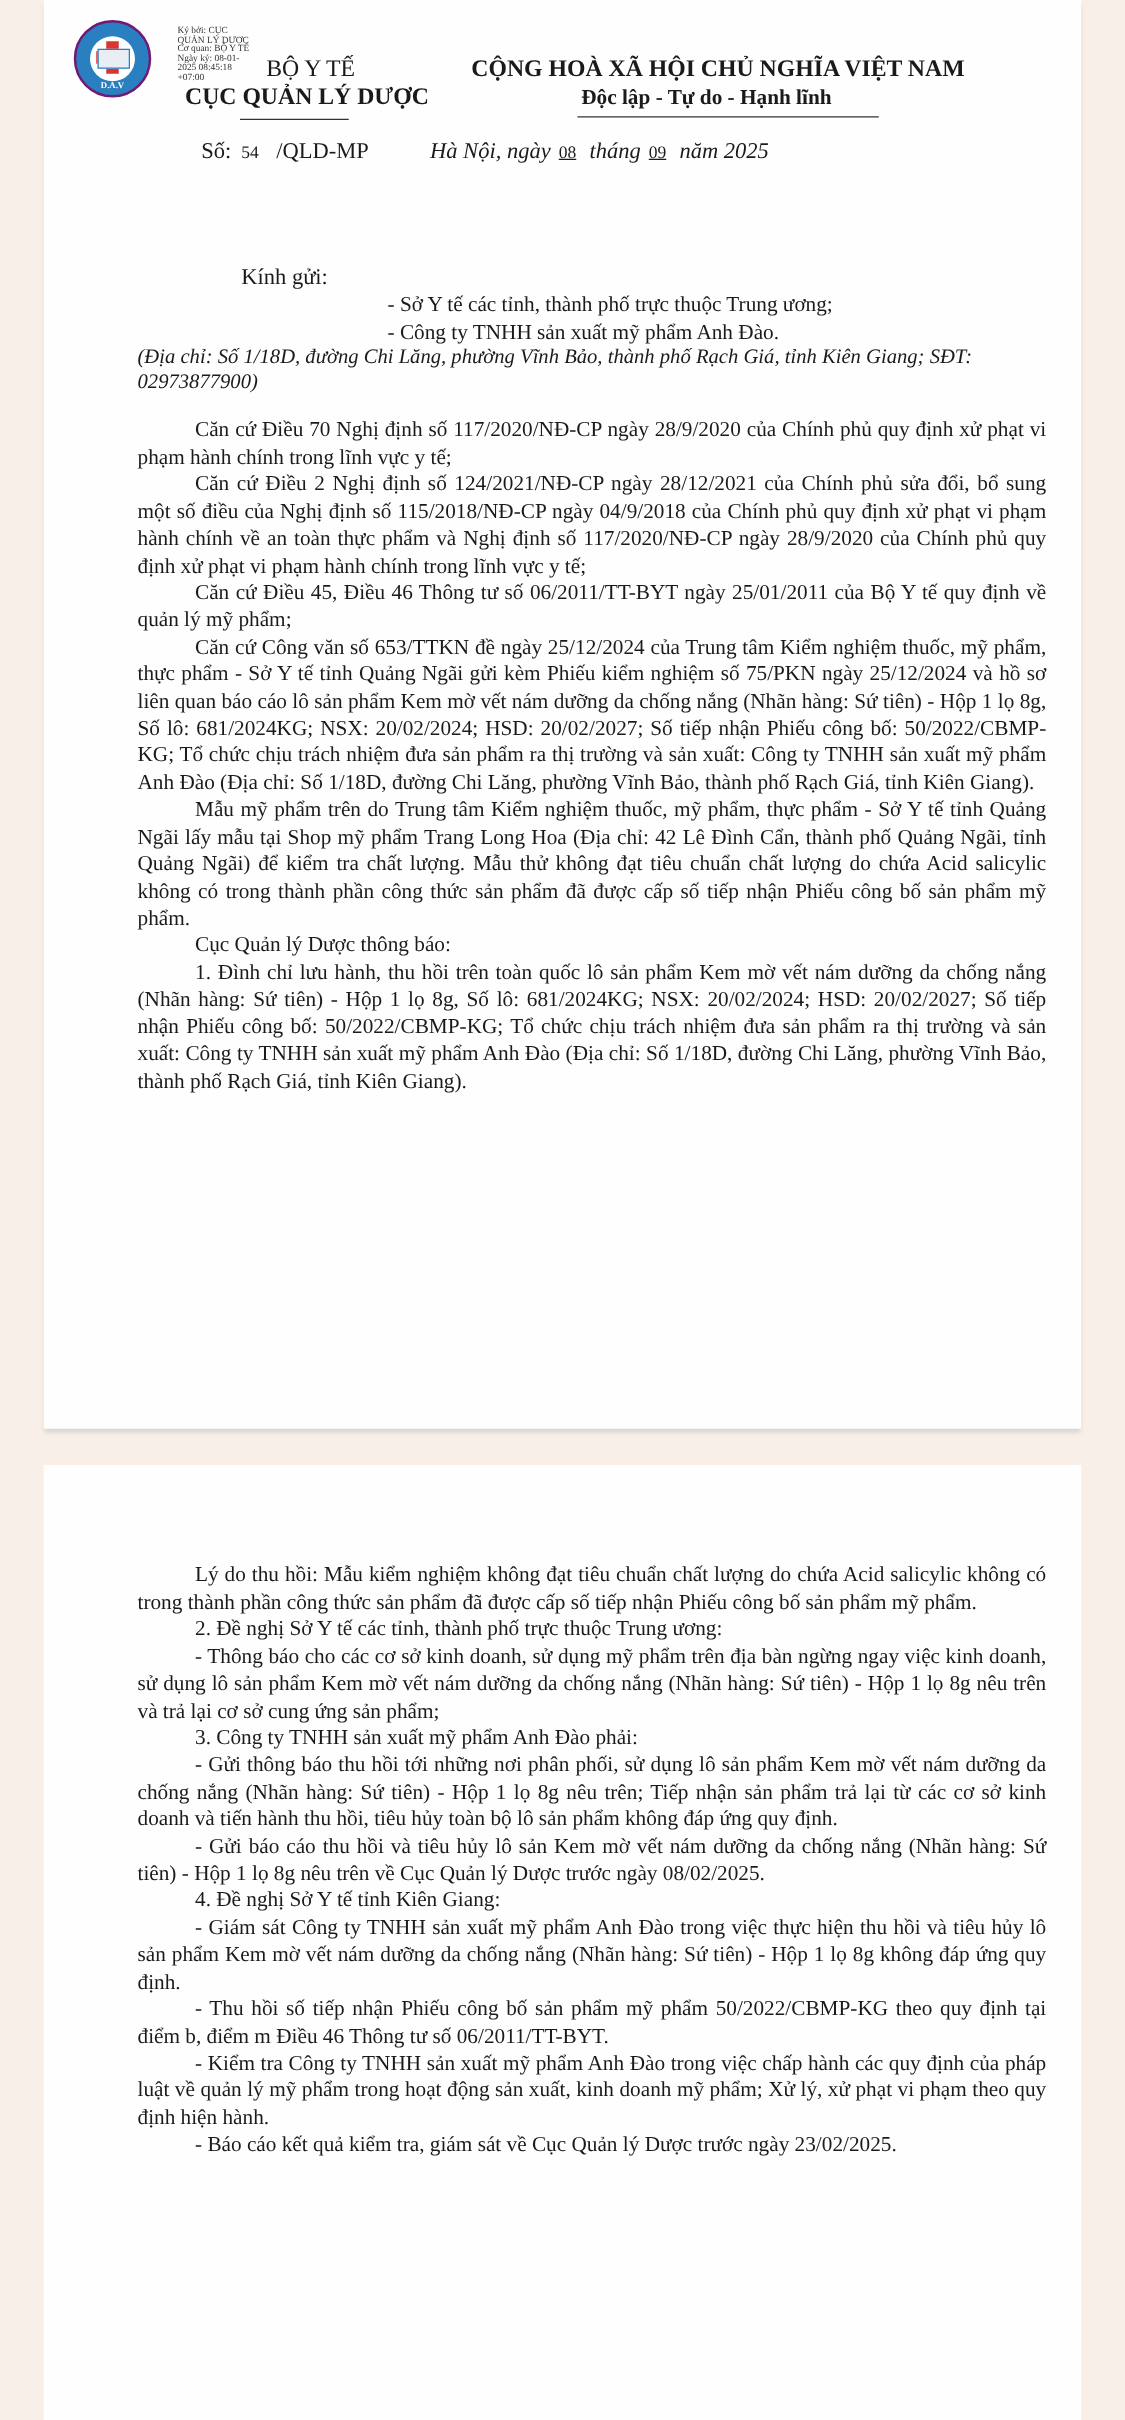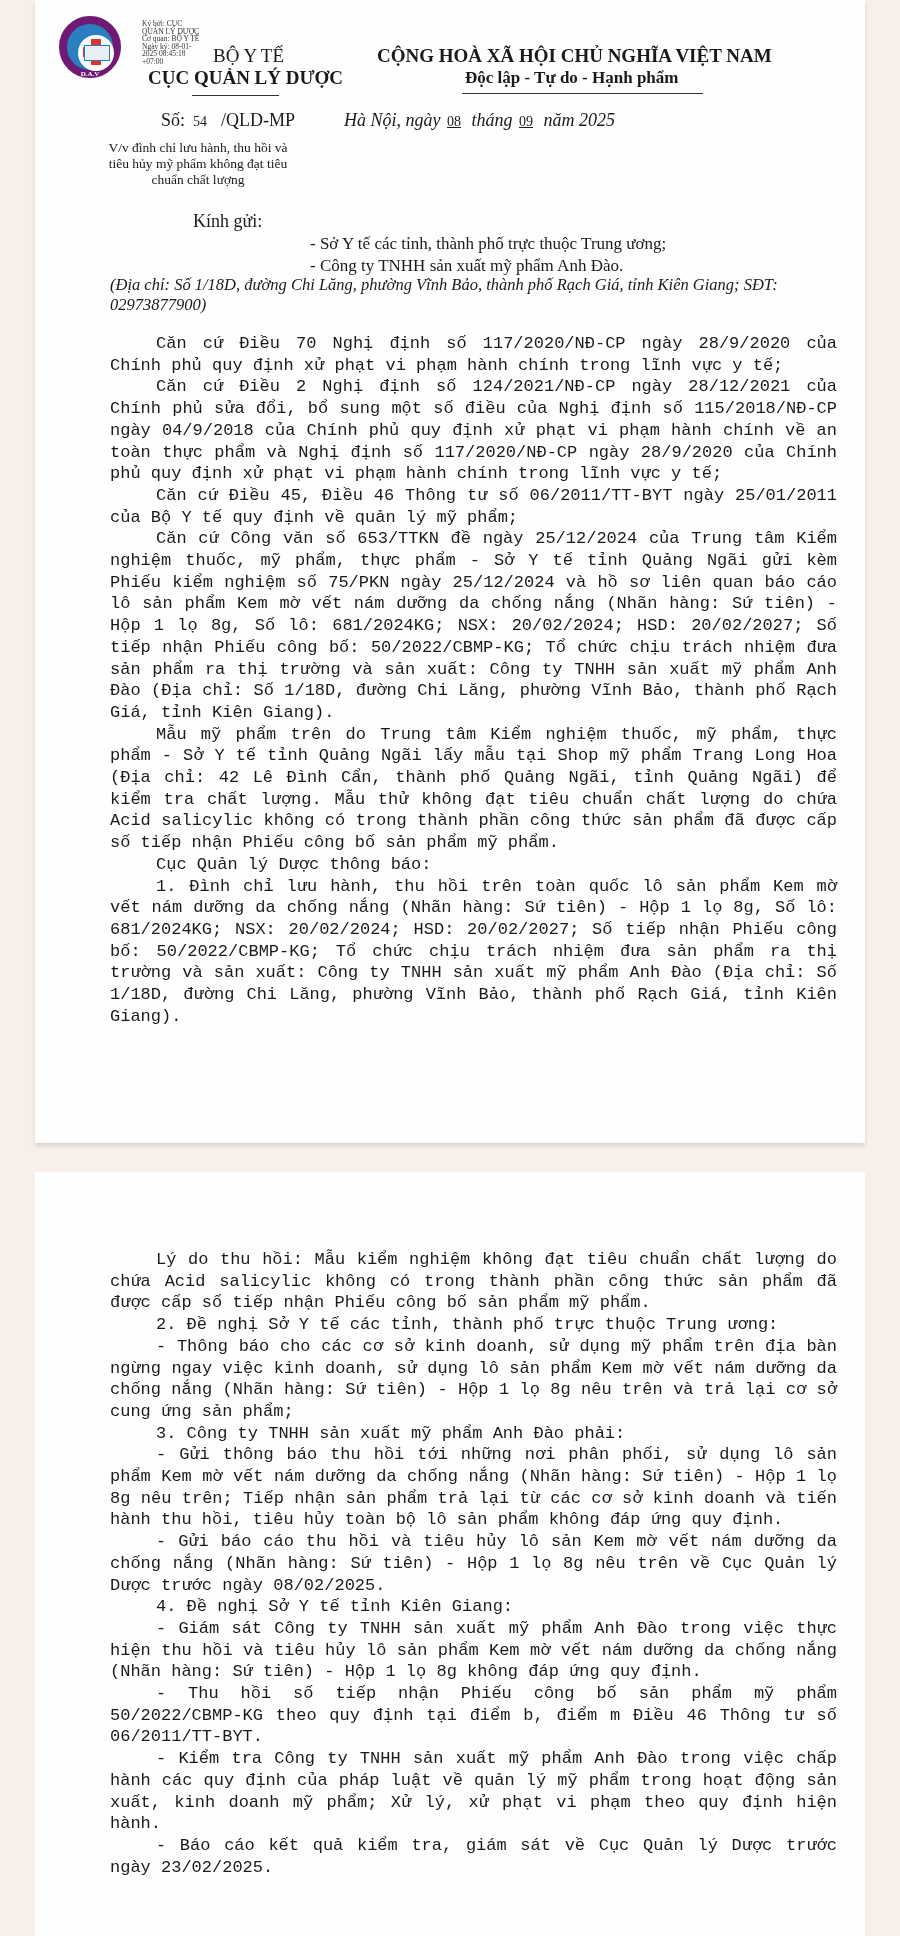--- a/index.html
+++ b/index.html
@@ -11,21 +11,21 @@
     position:relative;
   }
   .page {
     position:absolute; left:35px; width:830px; background:#fefefe;
   }
   #page1 { top:0; height:1143px; box-shadow:0 3px 4px rgba(0,0,0,0.12); }
   #page2 { top:1172px; height:764px; }
   .abs { position:absolute; white-space:nowrap; }
   .logo {
     position:absolute; left:24px; top:16px; width:62px; height:62px; border-radius:50%;
-    background:#2a7fc0; border:8px solid #701a75; box-sizing:border-box;
+    background:#2a7fc0; border:2px solid #701a75; box-sizing:border-box;
   }
   .logo .inner {
     position:absolute; left:11px; top:11px; width:36px; height:36px; border-radius:50%;
     background:#fff;
   }
   .logo .book { position:absolute; left:6px; top:10px; width:24px; height:14px; background:#e9eef4; border:1px solid #2a7fc0; }
   .logo .cross { position:absolute; left:13px; top:4px; width:10px; height:26px; background:#d33; }
   .logo .cross2 { position:absolute; left:5px; top:12px; width:26px; height:10px; background:#d33; }
   .logo .dav { position:absolute; left:0; width:100%; top:46px; text-align:center; font-size:7px; color:#fff; font-weight:bold; }
   .sig {
@@ -37,21 +37,21 @@
   .underline-left { position:absolute; left:157px; top:95px; width:87px; height:1px; background:#333; }
   .hdr-right1 { left:342px; top:45px; font-size:19px; font-weight:bold; }
   .hdr-right2 { left:430px; top:68px; font-size:17px; font-weight:bold; }
   .underline-right { position:absolute; left:427px; top:93px; width:241px; height:1px; background:#333; }
   .so { left:126px; top:110px; font-size:18px; }
   .so .num { font-size:14px; margin:0 14px 0 8px; }
   .date { left:309px; top:110px; font-size:18px; font-style:italic; }
   .date .n { font-style:normal; font-size:14px; margin:0 6px 0 2px;text-decoration:underline; }
   .vv { left:68px; top:140px; width:190px; font-size:13.5px; line-height:16px; text-align:center; white-space:normal; }
   .body-text {
-    position:absolute; left:75px; width:727px; font-size:17px; line-height:21.7px; text-align:justify;font-family:Liberation Mono, monospace;
+    position:absolute; left:75px; width:727px; font-size:17px; line-height:21.7px; text-align:justify;
   }
   .body-text p { margin:0; }
   .ind { text-indent:46px; }
   .kg { left:158px; top:211px; font-size:18px; }
   .recip1 { left:275px; top:234px; font-size:17px; }
   .recip2 { left:275px; top:256px; font-size:17px; }
   .addr { left:75px; top:275px; width:727px; font-size:16.5px; font-style:italic; text-align:left; white-space:normal; line-height:20px; }
 </style>
 </head>
 <body>
@@ -69,34 +69,33 @@
     <div style="width:62px;white-space:normal;">Ký bởi: CỤC QUẢN LÝ DƯỢC</div>
     <div>Cơ quan: BỘ Y TẾ</div>
     <div style="width:52px;white-space:normal;">Ngày ký: 08-01-2025 08:45:18 +07:00</div>
   </div>
 
   <div class="abs hdr-left1">BỘ Y TẾ</div>
   <div class="abs hdr-left2">CỤC QUẢN LÝ DƯỢC</div>
   <div class="underline-left"></div>
 
   <div class="abs hdr-right1">CỘNG HOÀ XÃ HỘI CHỦ NGHĨA VIỆT NAM</div>
-  <div class="abs hdr-right2">Độc lập - Tự do - Hạnh phẩm</div>
+  <div class="abs hdr-right2">Độc lập - Tự do - Hạnh lĩnh</div>
   <div class="underline-right"></div>
 
   <div class="abs so">
     <span>Số:</span><span class="num">54</span><span>/QLD-MP</span>
   </div>
   <div class="abs date">
     <span>Hà Nội, ngày</span>
     <span class="n">08</span>
     <span>tháng</span>
     <span class="n">09</span>
     <span>năm 2025</span>
   </div>
-  <div class="abs vv">V/v đình chỉ lưu hành, thu hồi và tiêu hủy mỹ phẩm không đạt tiêu chuẩn chất lượng</div>
 
   <div class="abs kg">Kính gửi:</div>
   <div class="abs recip1">- Sở Y tế các tỉnh, thành phố trực thuộc Trung ương;</div>
   <div class="abs recip2">- Công ty TNHH sản xuất mỹ phẩm Anh Đào.</div>
   <div class="abs addr">(Địa chỉ: Số 1/18D, đường Chi Lăng, phường Vĩnh Bảo, thành phố Rạch Giá, tỉnh Kiên Giang; SĐT: 02973877900)</div>
 
   <div class="body-text" style="top:333px;">
     <p class="ind">Căn cứ Điều 70 Nghị định số 117/2020/NĐ-CP ngày 28/9/2020 của Chính phủ quy định xử phạt vi phạm hành chính trong lĩnh vực y tế;</p>
     <p class="ind">Căn cứ Điều 2 Nghị định số 124/2021/NĐ-CP ngày 28/12/2021 của Chính phủ sửa đổi, bổ sung một số điều của Nghị định số 115/2018/NĐ-CP ngày 04/9/2018 của Chính phủ quy định xử phạt vi phạm hành chính về an toàn thực phẩm và Nghị định số 117/2020/NĐ-CP ngày 28/9/2020 của Chính phủ quy định xử phạt vi phạm hành chính trong lĩnh vực y tế;</p>
     <p class="ind">Căn cứ Điều 45, Điều 46 Thông tư số 06/2011/TT-BYT ngày 25/01/2011 của Bộ Y tế quy định về quản lý mỹ phẩm;</p>

